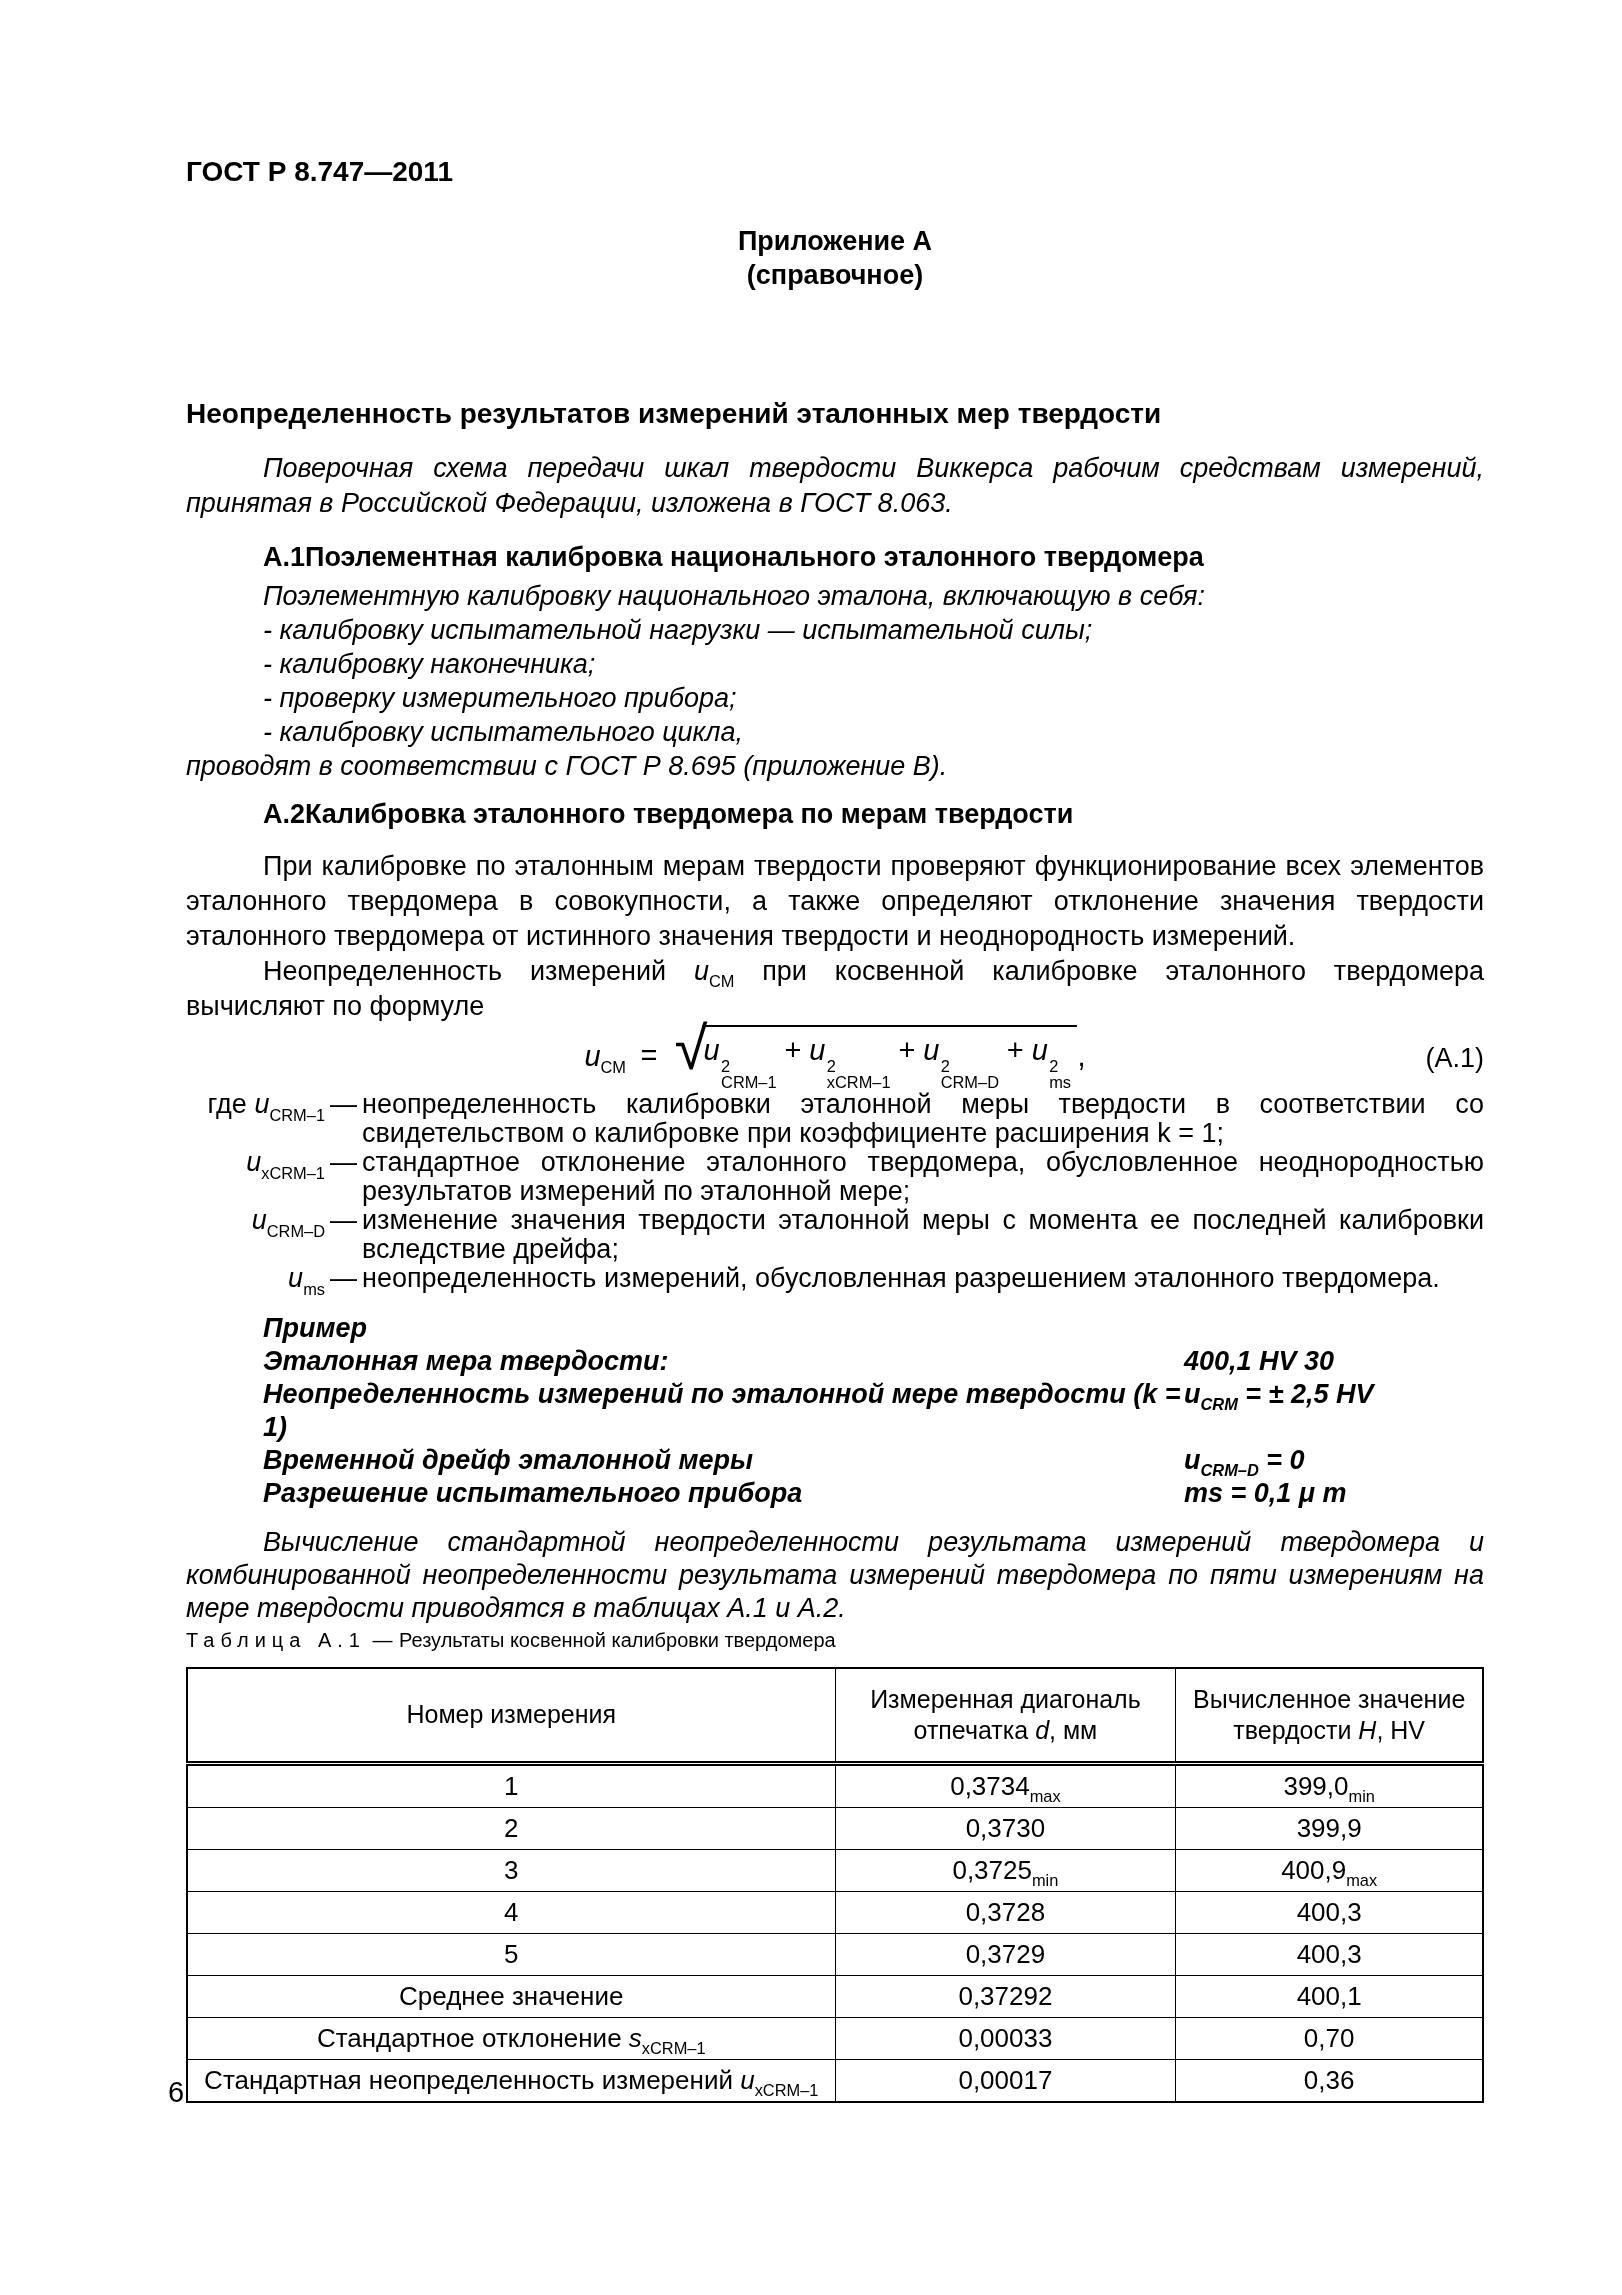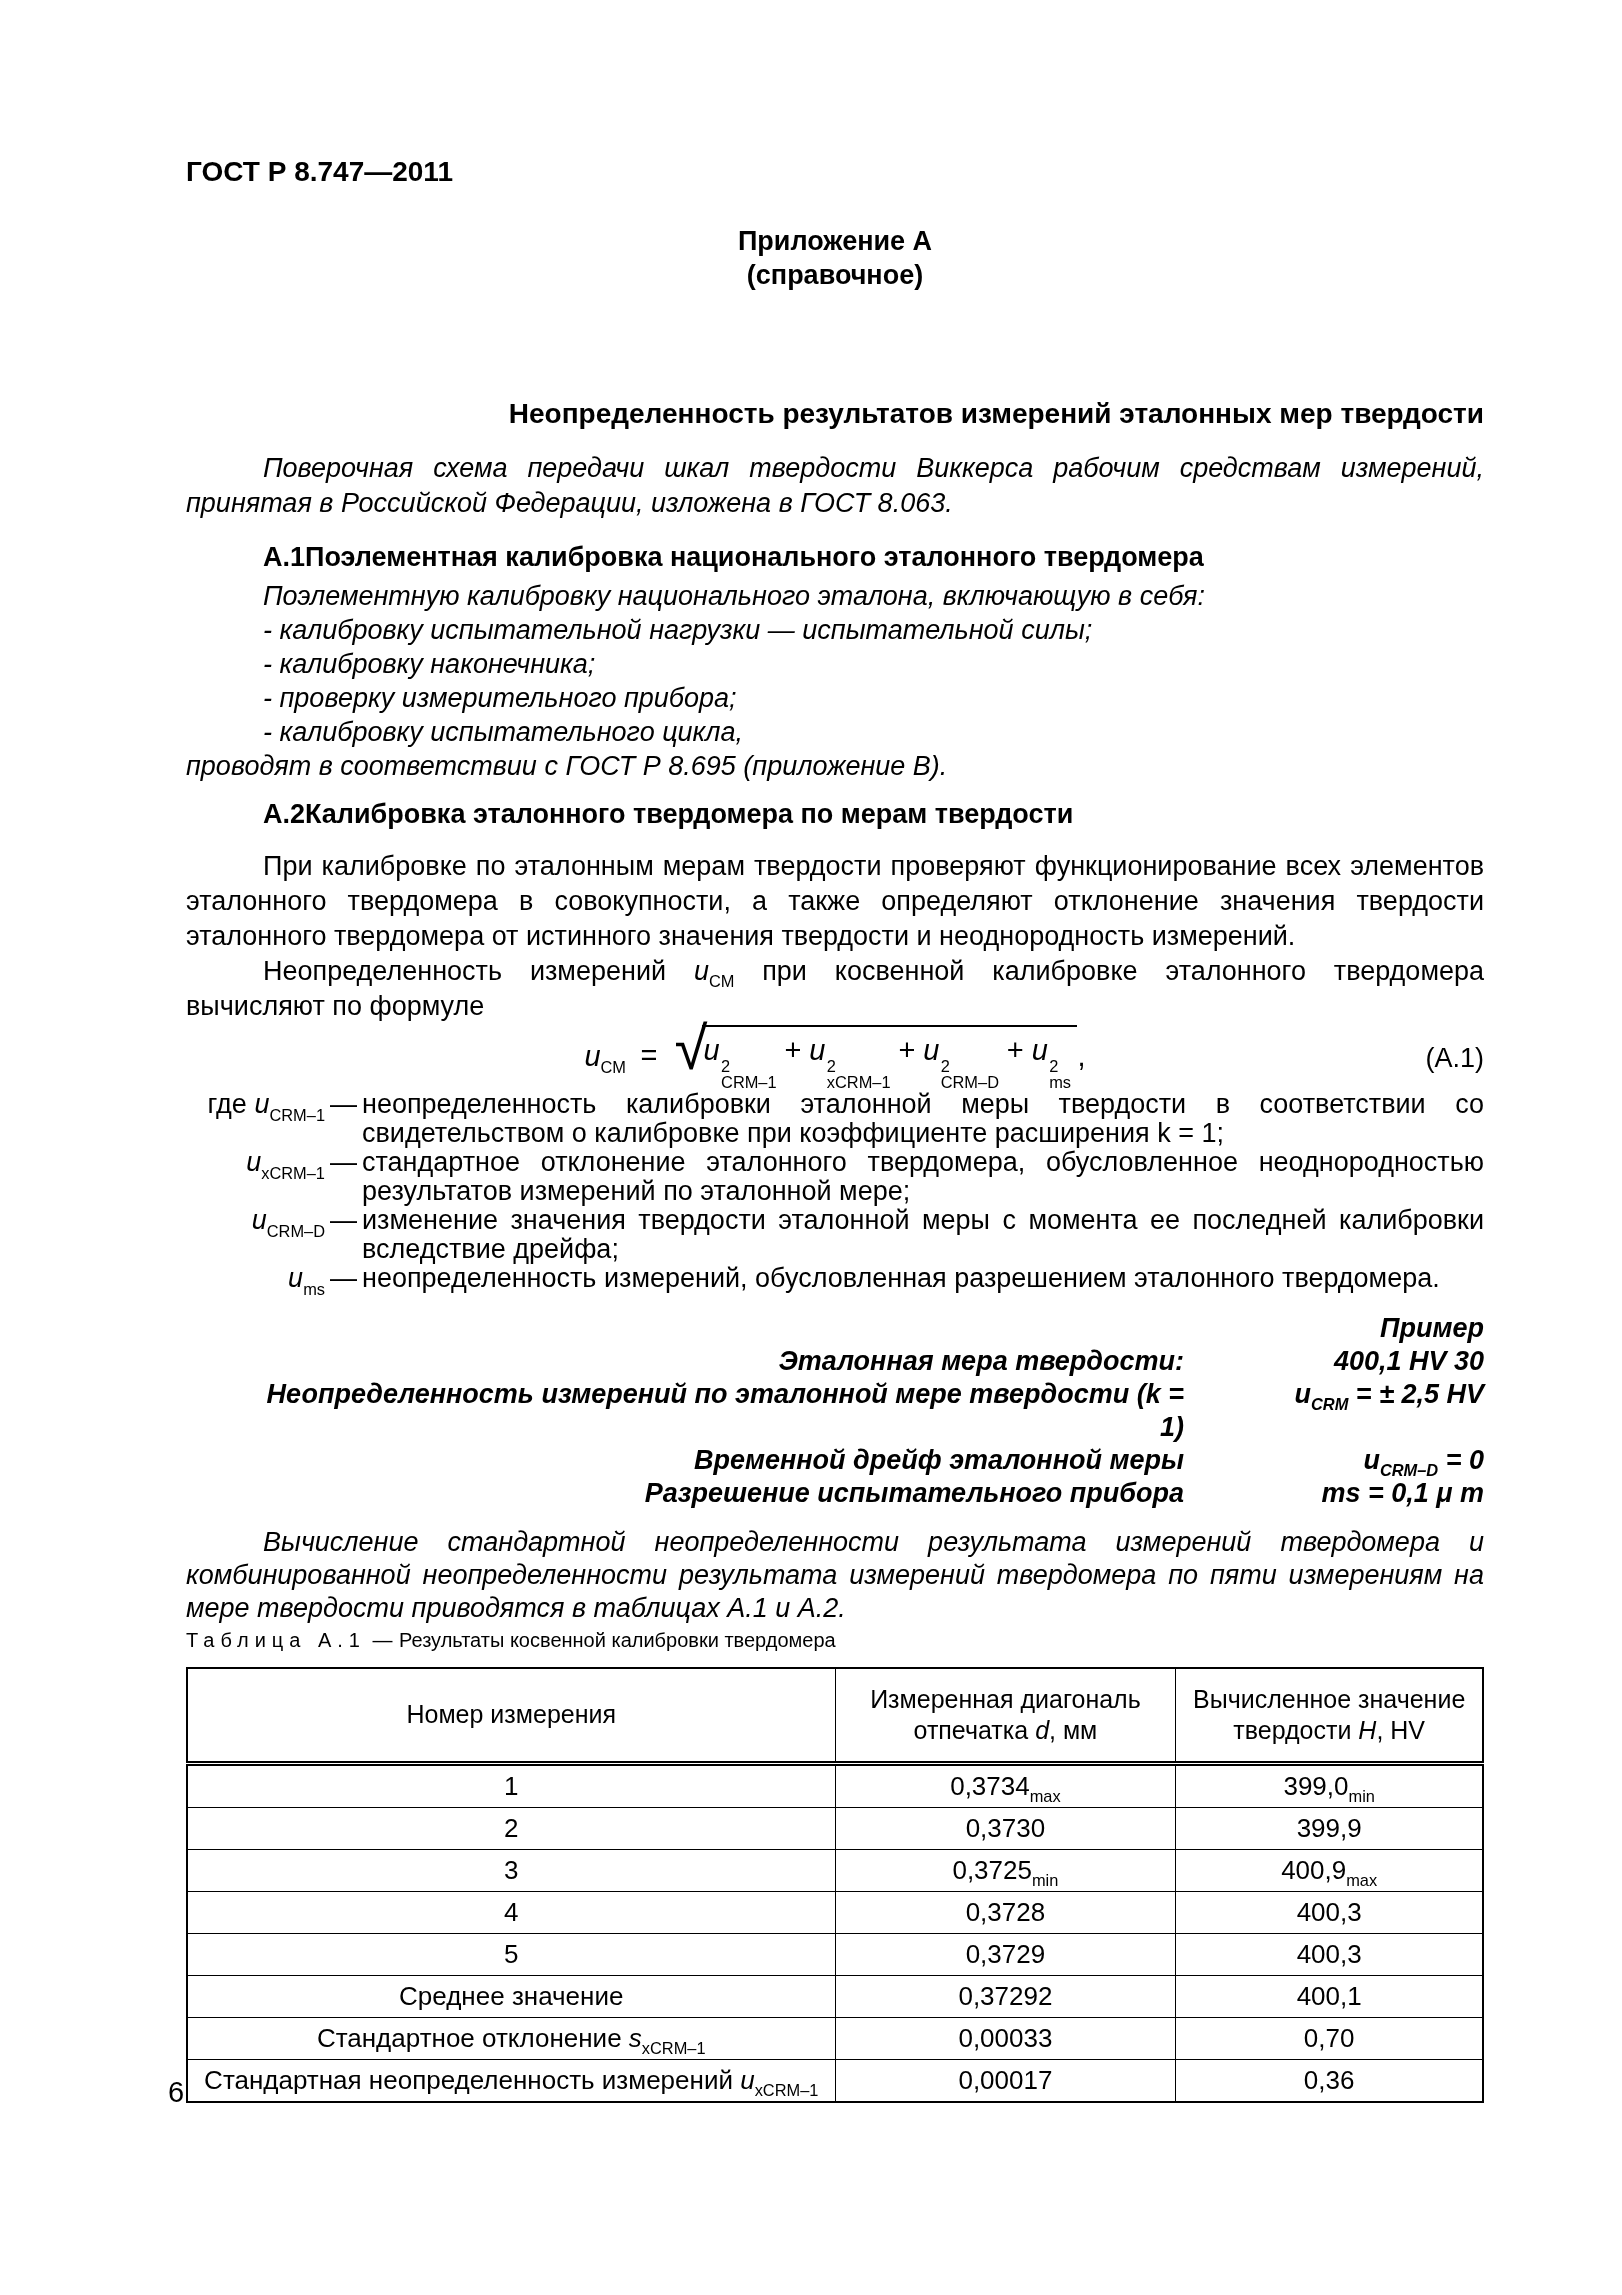--- a/index.html
+++ b/index.html
@@ -4,21 +4,21 @@
 <style>
   html,body { margin:0; padding:0; background:#9a9a9a; }
   .page {
     width:1623px; height:2295px; box-sizing:border-box;
     margin:0 auto; background:#ffffff; color:#000000;
     font-family:"Liberation Sans", sans-serif; font-size:27px;
     padding:156px 139px 0 186px; position:relative; overflow:hidden;
   }
   .doc-code { font-weight:bold; font-size:28px; line-height:31px; }
   .appendix { margin-top:37px; text-align:center; font-weight:bold; font-size:27px; line-height:34px; }
-  .page-title { margin-top:105px; text-align:right; font-weight:bold; font-size:28px; line-height:34px; }
+  .page-title { margin-top:105px; text-align:left; font-weight:bold; font-size:28px; line-height:34px; }
   .para { text-align:justify; text-indent:77px; line-height:35px; margin:0; }
   .it { font-style:italic; }
   .intro { margin-top:20px; }
   .sec-head { margin:19px 0 0 77px; font-weight:bold; font-size:27px; line-height:34px; }
   .sec-head .num { }
   .sec-head-2 { margin-top:13.7px; }
   .a1-block { font-style:italic; line-height:34px; margin-top:5.2px; }
   .a1-block .ind { padding-left:77px; }
   .p-first { margin-top:17.7px; }
   .p-follow { margin-top:0; }
@@ -35,21 +35,21 @@
         font-size:16.4px; line-height:16.4px; vertical-align:-11.8px; font-style:normal; margin-left:1.3px; }
   .plus { margin:0 7.9px; }
   .formula-number { position:absolute; right:0; top:50%; transform:translateY(-50%); font-size:27px; }
   
   .defs { margin-top:1.3px; }
   .def-row { display:grid; grid-template-columns:139px 37px 1fr; line-height:29px; }
   .def-term { text-align:right; white-space:nowrap; }
   .def-dash { text-align:center; }
   .def-text { text-align:justify; }
   
-  .example { margin:18.3px 0 0 77px; font-weight:bold; font-style:italic; line-height:33px;text-align:right; }
+  .example { margin:18.3px 0 0 77px; font-weight:bold; font-style:italic; line-height:33px; }
   .ex-row { display:grid; grid-template-columns:921px auto; }
   
   .closing { margin-top:16.4px; line-height:33px; }
   
   .table-caption { font-size:20px; line-height:30px; }
   .cap-label { letter-spacing:0.30em; }
   .cap-dash { margin:0 6.5px; }
   table.results { border-collapse:collapse; border:2.6px solid #000; width:100%; margin-top:11.8px;
                   font-size:26px; table-layout:fixed; }
   table.results th, table.results td { border:1.3px solid #000; text-align:center; vertical-align:middle; }

